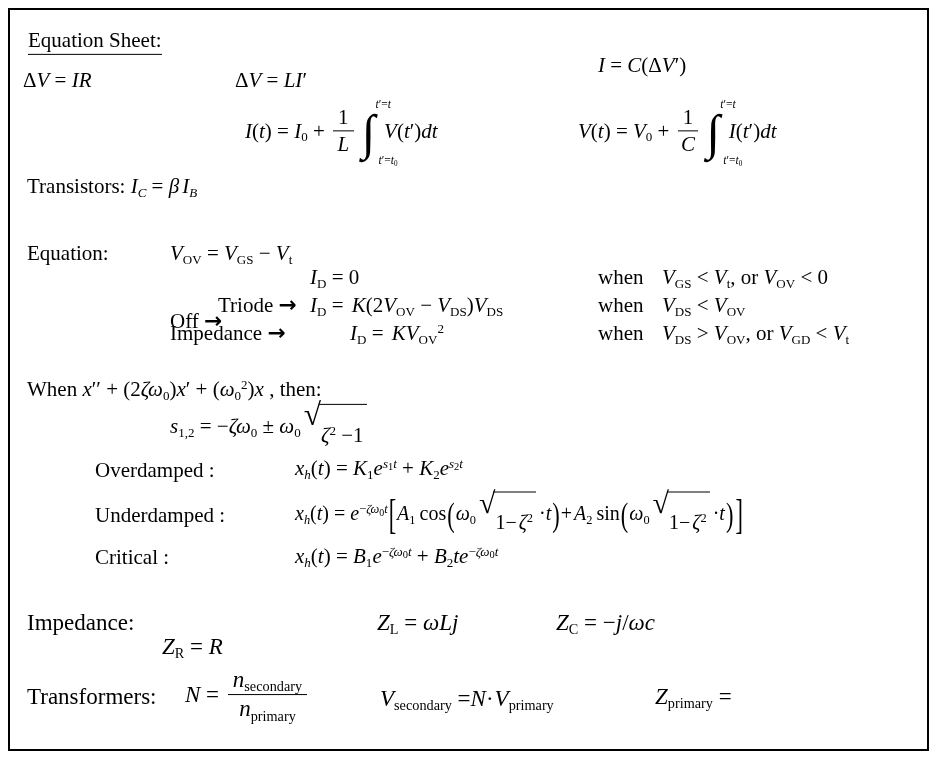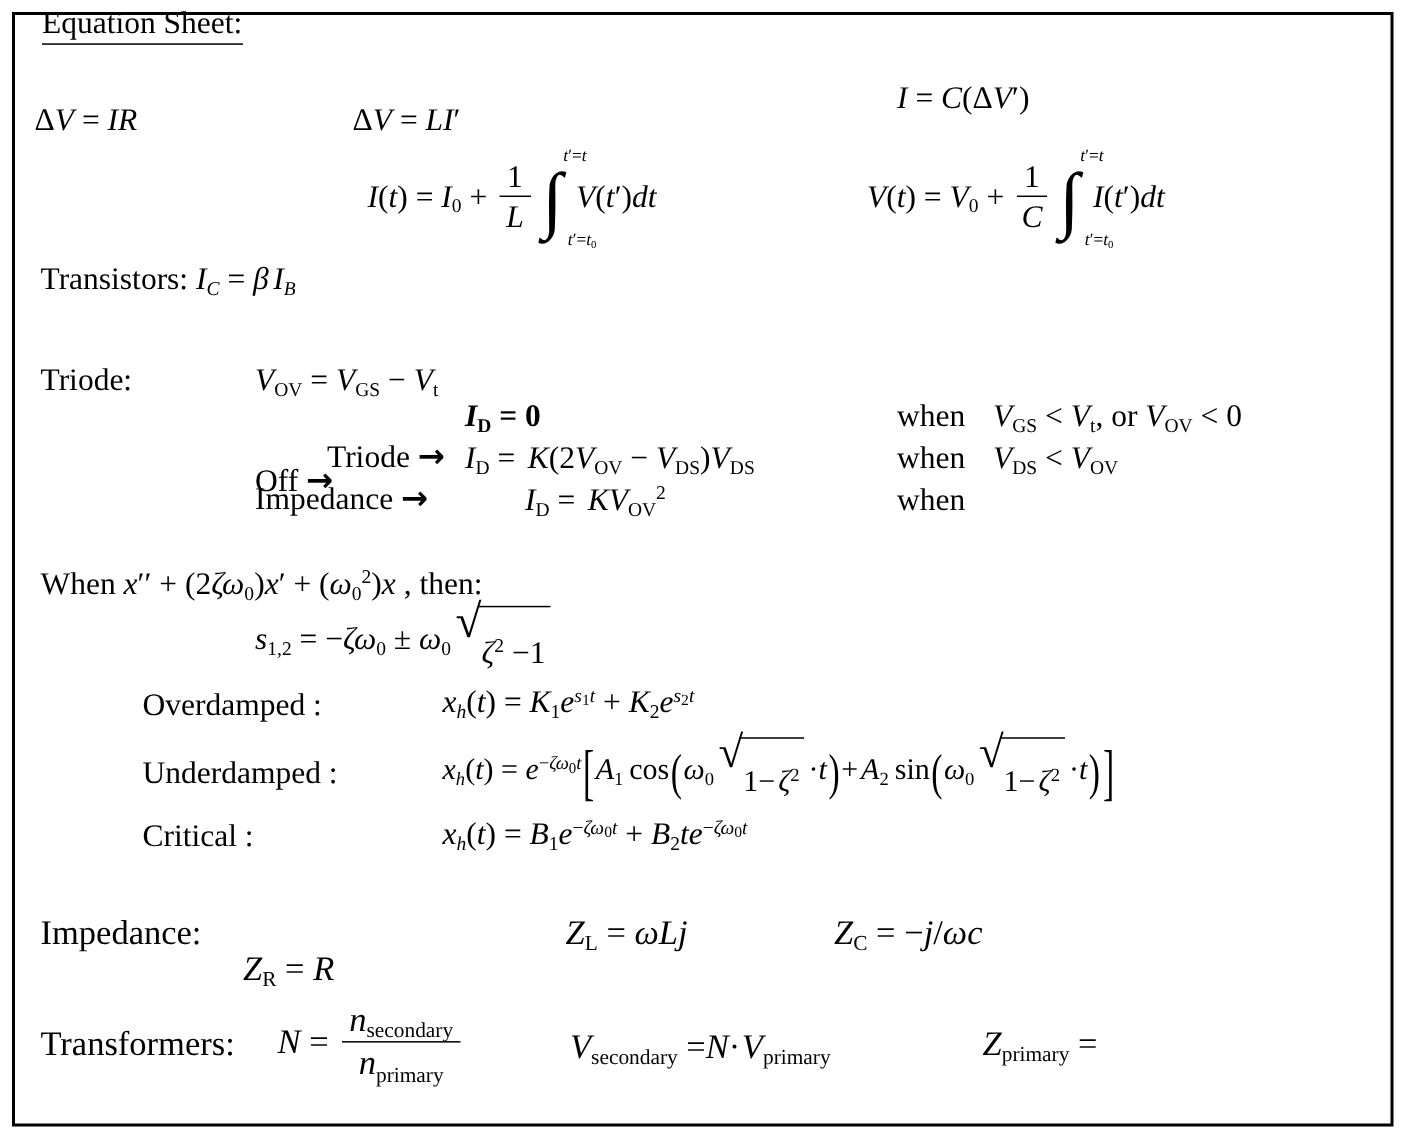--- a/index.html
+++ b/index.html
@@ -30,52 +30,53 @@
   .mulim{top:-9px;left:14px;}
   .mllim{bottom:-9px;left:17px;}
   .msp{display:inline-block;}
 </style>
 </head>
 <body>
 
 <div class="page">
   <div class="sheet"></div>
 
-  <div class="blk title" style="left:28px;top:16px;">Equation Sheet:</div>
+  <div class="blk title" style="left:28px;top:41px;">Equation Sheet:</div>
 
   <div class="blk" style="left:23px;top:80px;"><span class="mu">Δ</span><span class="mi">V</span><span class="mu"> = </span><span class="mi">IR</span></div>
   <div class="blk" style="left:235px;top:80px;"><span class="mu">Δ</span><span class="mi">V</span><span class="mu"> = </span><span class="mi">LI</span><span class="mu">′</span></div>
   <div class="blk" style="left:598px;top:65px;"><span class="mi">I</span><span class="mu"> = </span><span class="mi">C</span><span class="mu">(Δ</span><span class="mi">V</span><span class="mu">′)</span></div>
   <div class="blk" style="left:245px;top:133px;"><span class="mi">I</span><span class="mu">(</span><span class="mi">t</span><span class="mu">) = </span><span class="mi">I</span><span class="msub mu">0</span><span class="mu"> + </span><span class="mfrac">
         <span class="mnum"><span class="mu">1</span></span>
         <span class="mden"><span class="mi">L</span></span>
       </span><span class="mint"><span class="misym">∫</span><span class="mulim"><span class="mi">t</span><span class="mu">′=</span><span class="mi">t</span></span><span class="mllim"><span class="mi">t</span><span class="mu">′=</span><span class="mi">t</span><span class="msub mu">0</span></span></span><span class="mi">V</span><span class="mu">(</span><span class="mi">t</span><span class="mu">′)</span><span class="mi">dt</span></div>
   <div class="blk" style="left:578px;top:133px;"><span class="mi">V</span><span class="mu">(</span><span class="mi">t</span><span class="mu">) = </span><span class="mi">V</span><span class="msub mu">0</span><span class="mu"> + </span><span class="mfrac">
         <span class="mnum"><span class="mu">1</span></span>
         <span class="mden"><span class="mi">C</span></span>
       </span><span class="mint"><span class="misym">∫</span><span class="mulim"><span class="mi">t</span><span class="mu">′=</span><span class="mi">t</span></span><span class="mllim"><span class="mi">t</span><span class="mu">′=</span><span class="mi">t</span><span class="msub mu">0</span></span></span><span class="mi">I</span><span class="mu">(</span><span class="mi">t</span><span class="mu">′)</span><span class="mi">dt</span></div>
 
   <div class="blk" style="left:27px;top:186px;"><span class="mu">Transistors: </span><span class="mi">I</span><span class="msub mi">C</span><span class="mu"> = </span><span class="mi">β</span><span class="msp" style="width: 3px;"></span><span class="mi">I</span><span class="msub mi">B</span></div>
 
-  <div class="blk" style="left:27px;top:253px;">Triode:</div>
+  <div class="blk" style="left:27px;top:253px;">Equation:</div>
   <div class="blk" style="left:170px;top:253px;"><span class="mi">V</span><span class="msub mu">OV</span><span class="mu"> = </span><span class="mi">V</span><span class="msub mu">GS</span><span class="mu"> − </span><span class="mi">V</span><span class="msub mu">t</span></div>
 
   <div class="blk" style="left:170px;top:277px;margin-top:44px;"><span class="mu">Off </span><span class="marr">→</span></div>
-  <div class="blk" style="left:310px;top:277px;font-weight:bold;"><span class="mi">I</span><span class="msub mu">D</span><span class="mu"> = 0</span></div>
+  <div class="blk" style="left:310px;top:277px;"><span class="mi">I</span><span class="msub mu">D</span><span class="mu"> = 0</span></div>
   <div class="blk" style="left:598px;top:277px;">when</div>
   <div class="blk" style="left:662px;top:277px;"><span class="mi">V</span><span class="msub mu">GS</span><span class="mu"> &lt; </span><span class="mi">V</span><span class="msub mu">t</span><span class="mu">, or </span><span class="mi">V</span><span class="msub mu">OV</span><span class="mu"> &lt; 0</span></div>
 
   <div class="blk" style="left:170px;top:305px;margin-left:48px;"><span class="mu">Triode </span><span class="marr">→</span></div>
   <div class="blk" style="left:310px;top:305px;"><span class="mi">I</span><span class="msub mu">D</span><span class="mu"> = </span><span class="msp" style="width: 3px;"></span><span class="mi">K</span><span class="mu">(2</span><span class="mi">V</span><span class="msub mu">OV</span><span class="mu"> − </span><span class="mi">V</span><span class="msub mu">DS</span><span class="mu">)</span><span class="mi">V</span><span class="msub mu">DS</span></div>
   <div class="blk" style="left:598px;top:305px;">when</div>
   <div class="blk" style="left:662px;top:305px;"><span class="mi">V</span><span class="msub mu">DS</span><span class="mu"> &lt; </span><span class="mi">V</span><span class="msub mu">OV</span></div>
 
   <div class="blk" style="left:170px;top:333px;"><span class="mu">Impedance </span><span class="marr">→</span></div>
   <div class="blk" style="left:310px;top:333px;margin-left:40px;"><span class="mi">I</span><span class="msub mu">D</span><span class="mu"> = </span><span class="msp" style="width: 3px;"></span><span class="mi">KV</span><span class="msub mu">OV</span><span class="msup mu">2</span></div>
   <div class="blk" style="left:598px;top:333px;">when</div>
+  <div class="blk" style="left:662px;top:333px;"><span class="mi">V</span><span class="msub mu">DS</span><span class="mu"> &gt; </span><span class="mi">V</span><span class="msub mu">OV</span><span class="mu">, or </span><span class="mi">V</span><span class="msub mu">GD</span><span class="mu"> &lt; </span><span class="mi">V</span><span class="msub mu">t</span></div>
 
   <div class="blk" style="left:27px;top:389px;"><span class="mu">When </span><span class="mi">x</span><span class="mu">′′ + (2</span><span class="mi">ζω</span><span class="msub mu">0</span><span class="mu">)</span><span class="mi">x</span><span class="mu">′ + (</span><span class="mi">ω</span><span class="msub mu">0</span><span class="msup mu">2</span><span class="mu">)</span><span class="mi">x</span><span class="mu"> , then:</span></div>
   <div class="blk" style="left:170px;top:428px;"><span class="mi">s</span><span class="msub mu">1,2</span><span class="mu"> = −</span><span class="mi">ζω</span><span class="msub mu">0</span><span class="mu"> ± </span><span class="mi">ω</span><span class="msub mu">0</span><span class="msp" style="width: 3px;"></span><span class="msqrt">
         <span class="mrad">√</span>
         <span class="mradc"><span class="mi">ζ</span><span class="msup mu">2</span><span class="mu"> −1</span></span>
       </span></div>
 
   <div class="blk" style="left:95px;top:470px;">Overdamped :</div>
   <div class="blk" style="left:295px;top:468px;"><span class="mi">x</span><span class="msub mi">h</span><span class="mu">(</span><span class="mi">t</span><span class="mu">) = </span><span class="mi">K</span><span class="msub mu">1</span><span class="mi">e</span><span class="msup"><span class="mi">s</span><span class="msub mu">1</span><span class="mi">t</span></span><span class="mu"> + </span><span class="mi">K</span><span class="msub mu">2</span><span class="mi">e</span><span class="msup"><span class="mi">s</span><span class="msub mu">2</span><span class="mi">t</span></span></div>
   <div class="blk" style="left:95px;top:515px;">Underdamped :</div>

